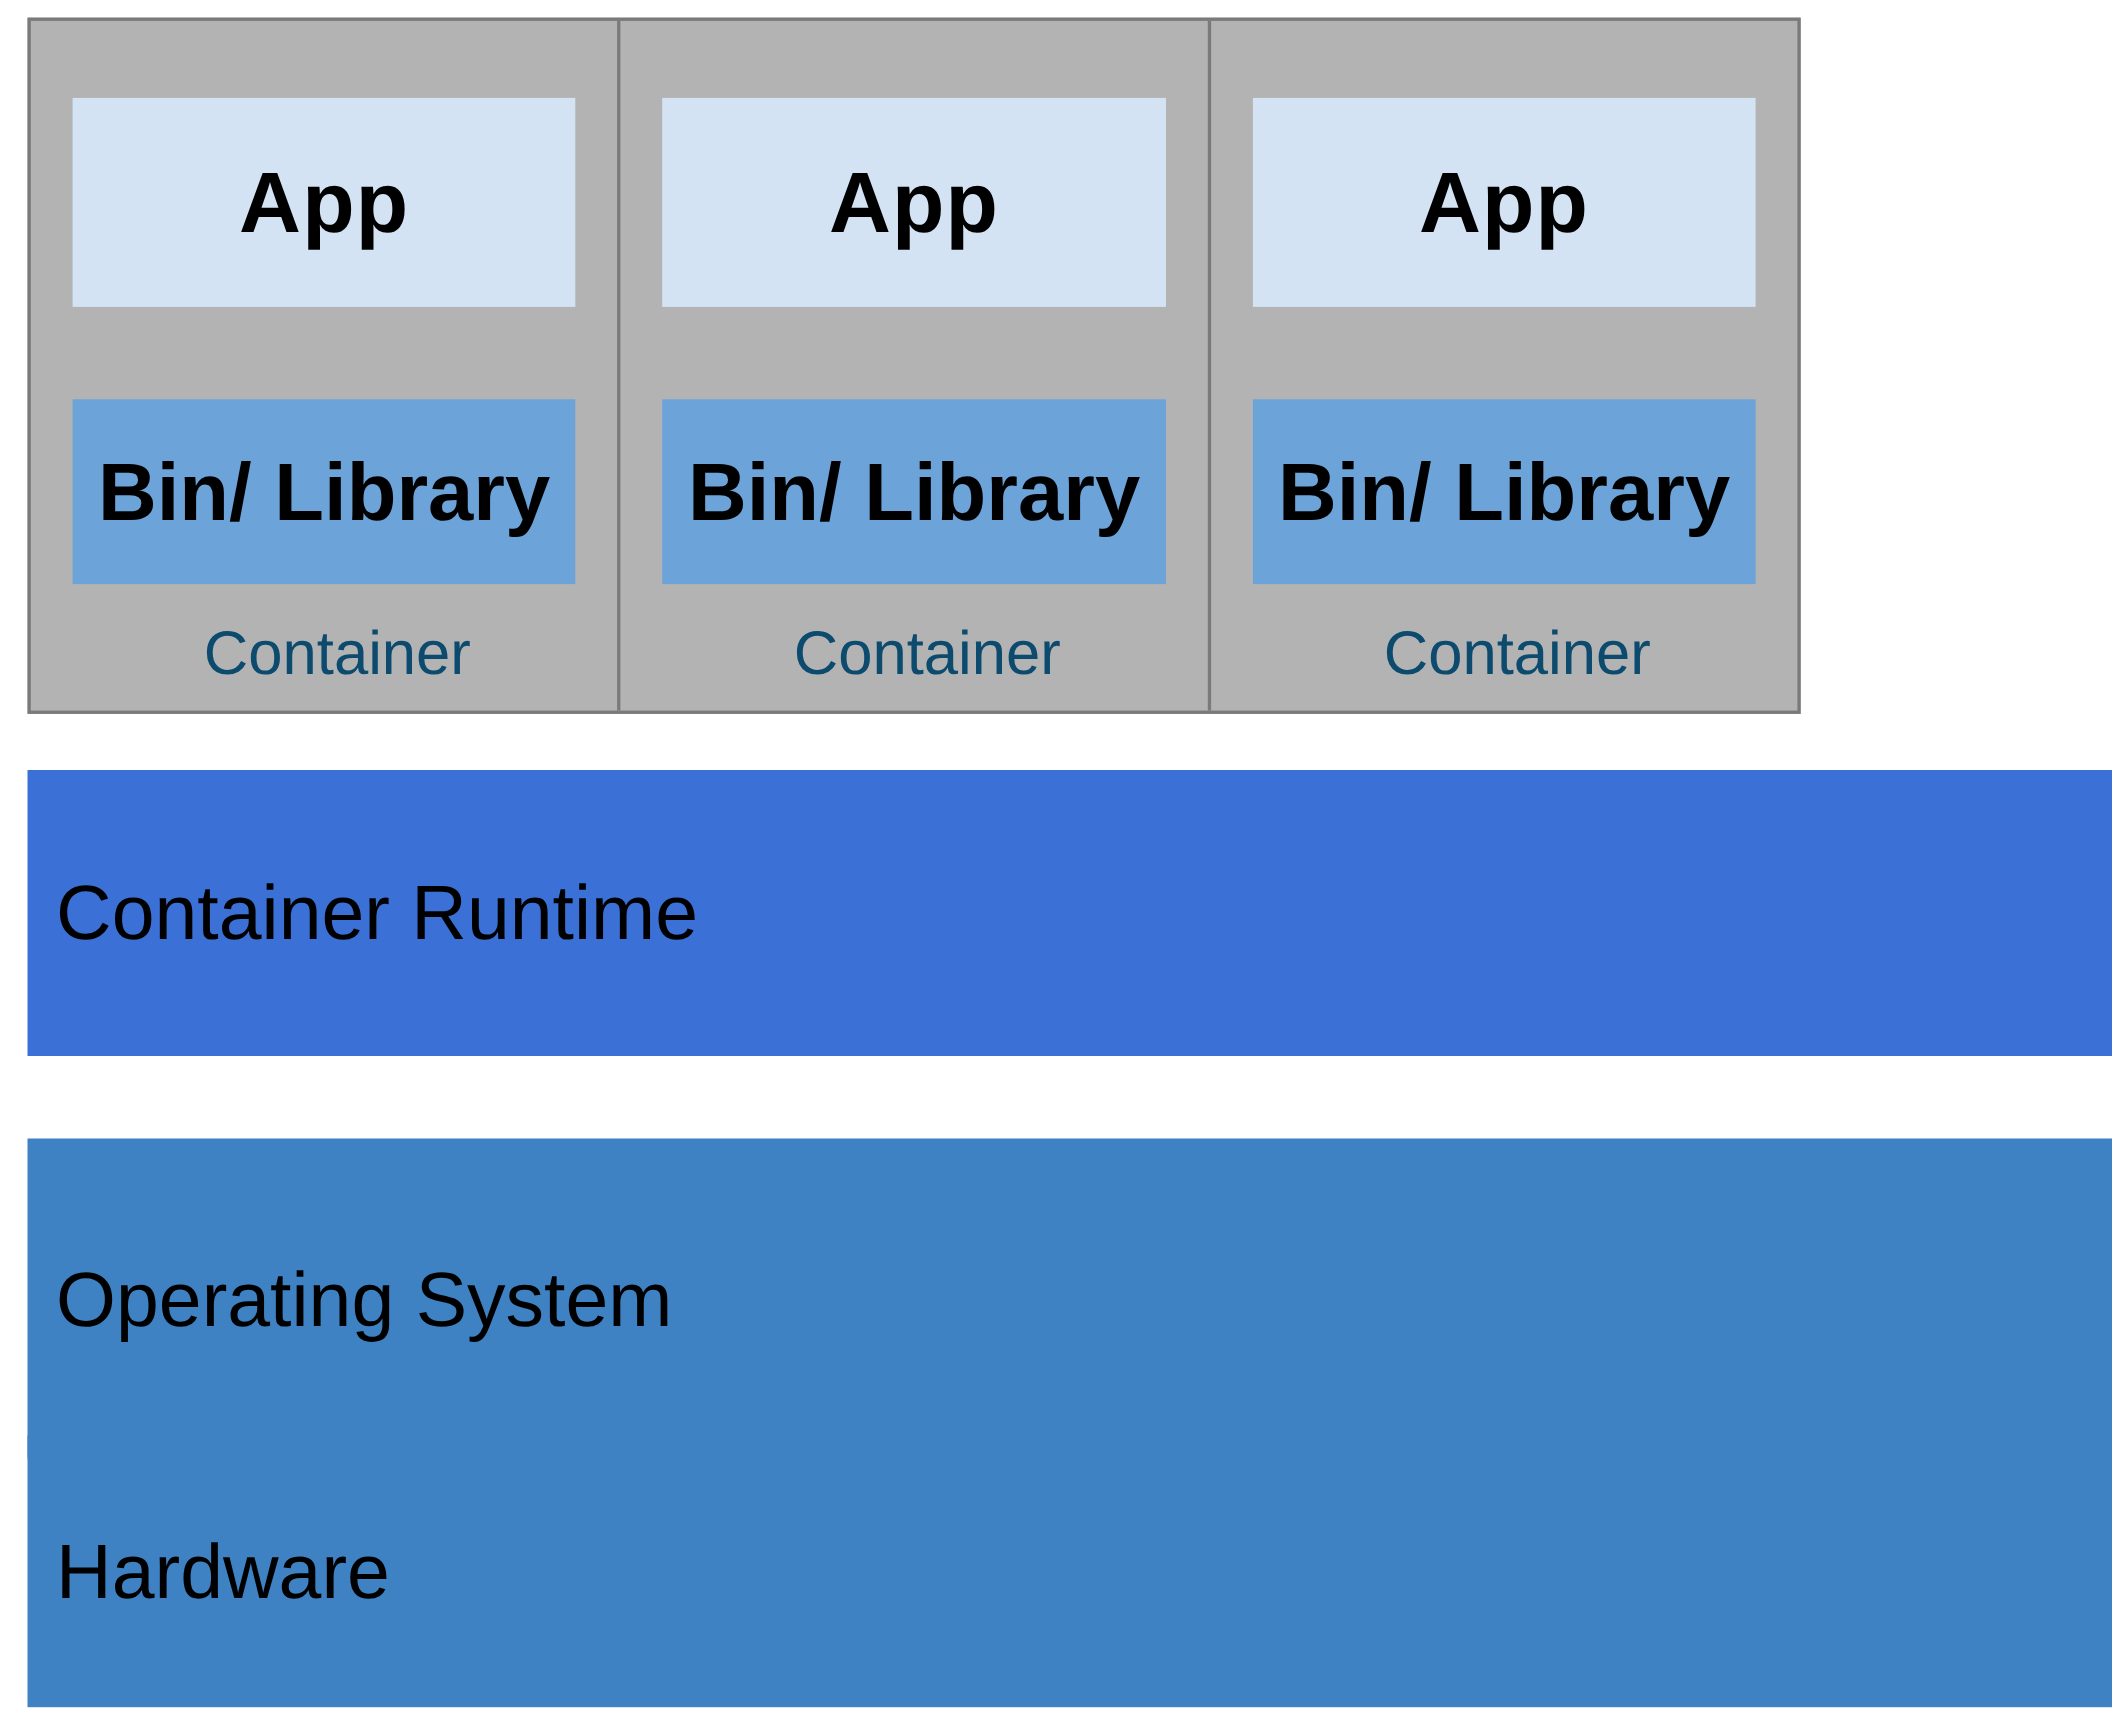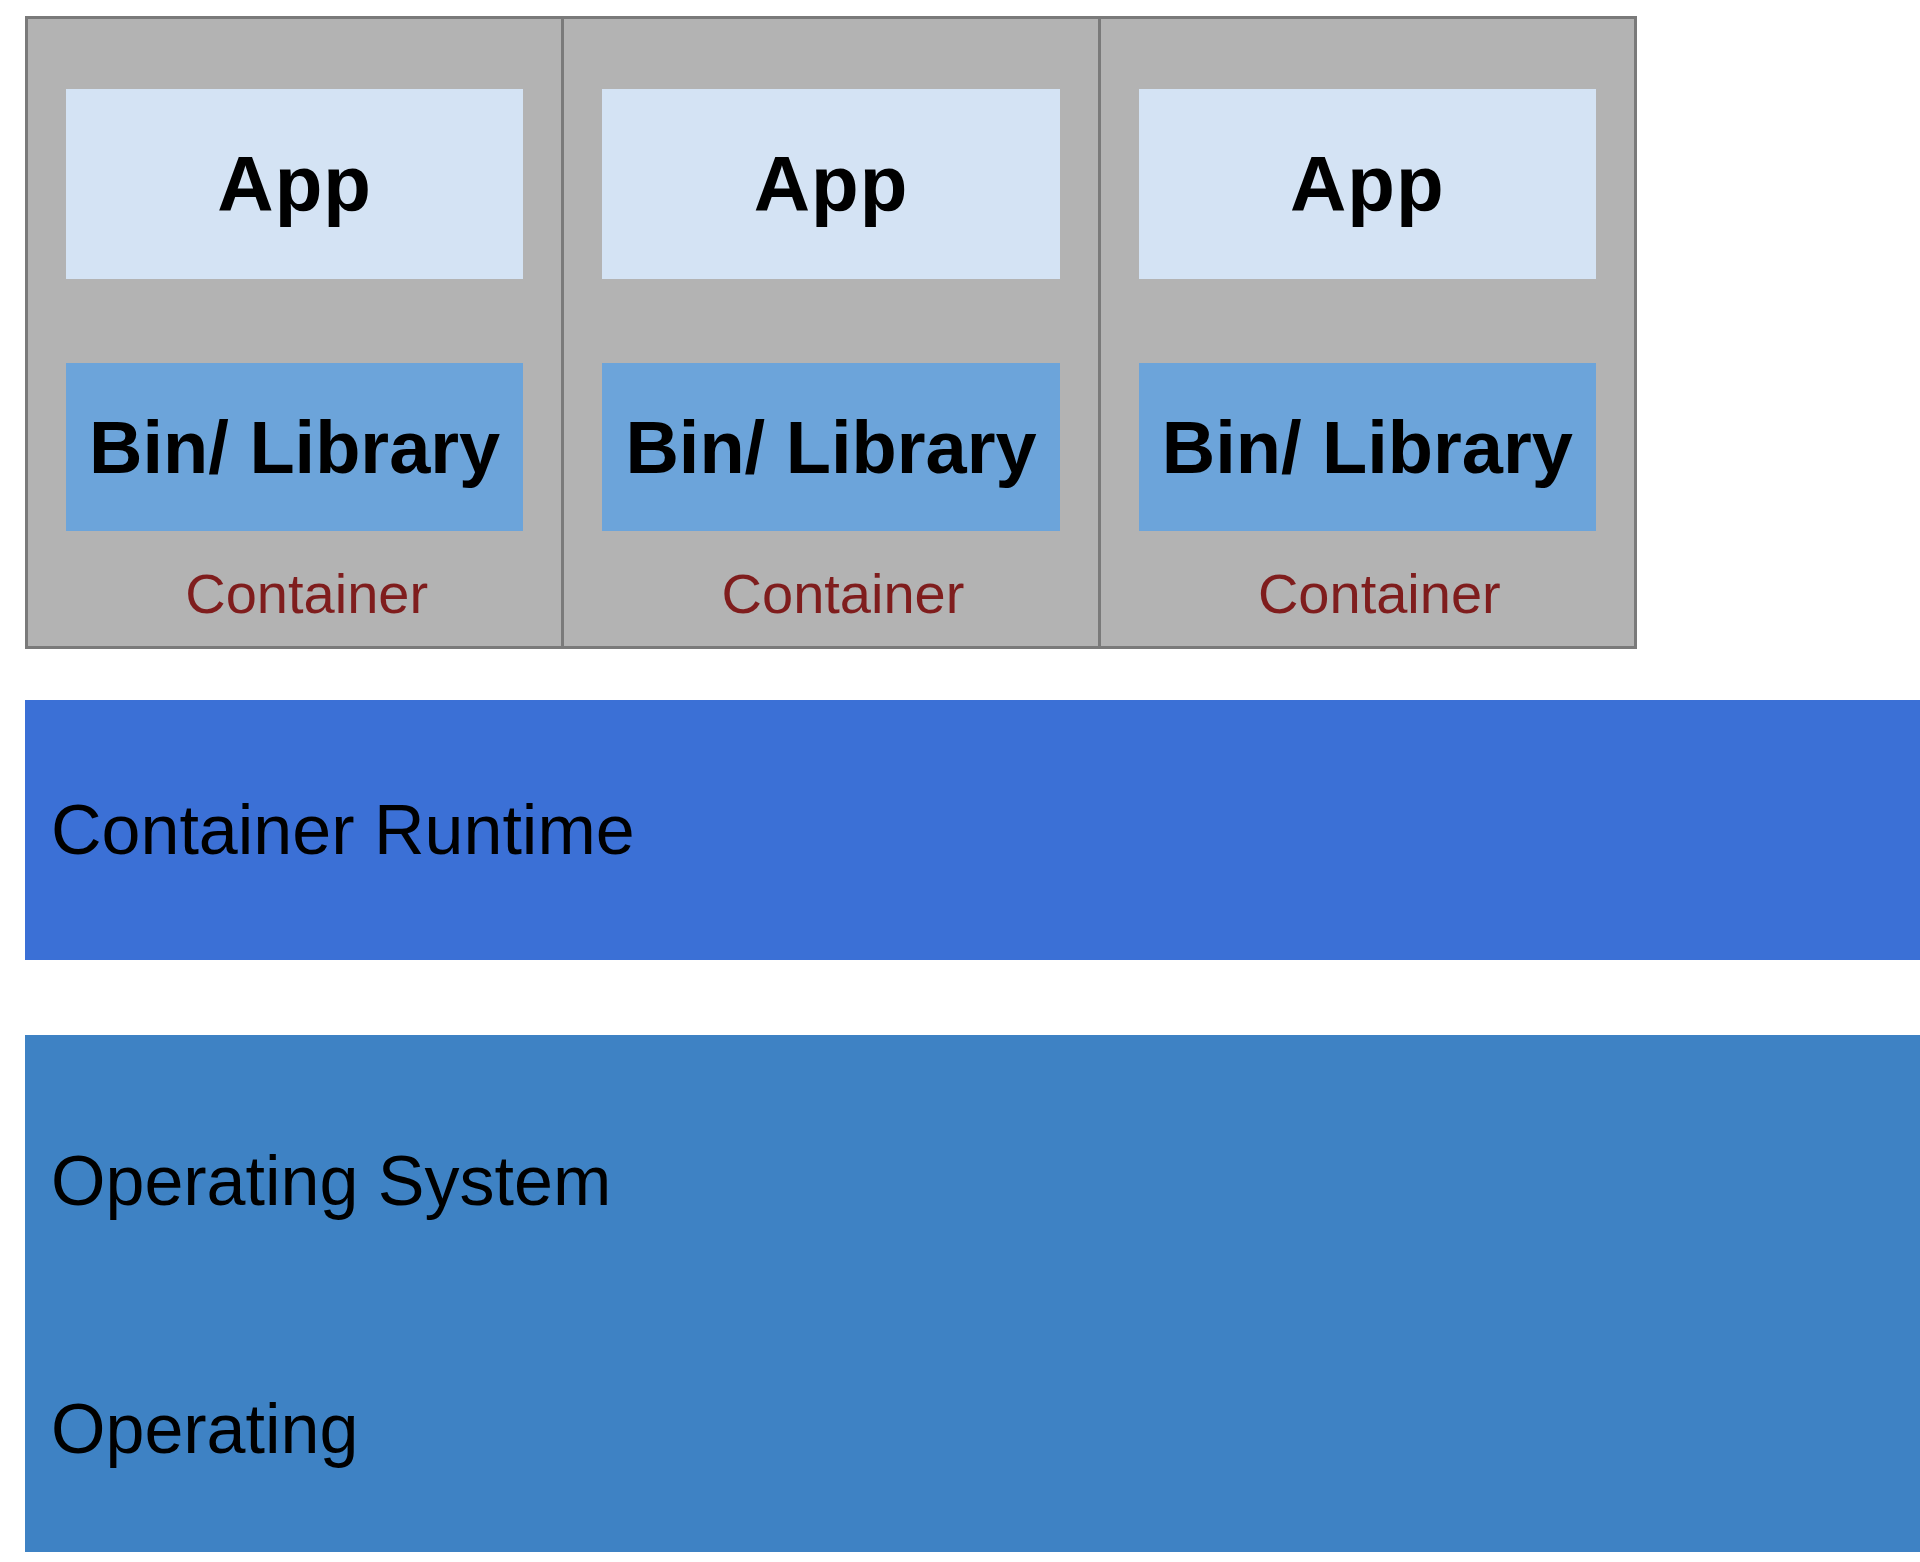--- a/index.html
+++ b/index.html
@@ -57,21 +57,21 @@
     display: flex;
     align-items: center;
     justify-content: center;
     font-weight: bold;
     font-size: 74px;
   }
   .container-caption {
     margin-top: 30px;
     font-size: 56px;
     font-weight: normal;
-    color: #7f1d1d;
+    color: #0c4a6e;
     margin-left: 24px;
   }
 
   
   .layer-bar {
     position: absolute;
     left: 25px;
     width: 1877px;
     display: flex;
     align-items: center;
@@ -126,16 +126,16 @@
 
   <div class="layer-bar layer-runtime" style="background-color: rgb(59, 112, 214);">
     <span>Container Runtime</span>
   </div>
 
   <div class="layer-bar layer-os" style="background-color: rgb(62, 130, 196);">
     <span>Operating System</span>
   </div>
 
   <div class="layer-bar layer-hardware" style="background-color: rgb(62, 130, 196);">
-    <span>Operating</span>
+    <span>Hardware</span>
   </div>
 
 </div>
 
 </body></html>

